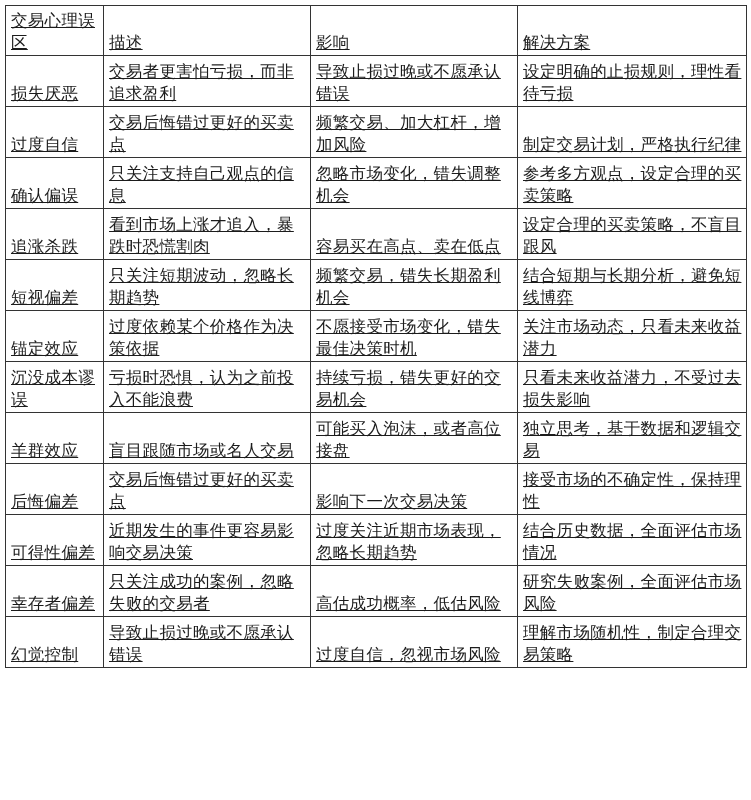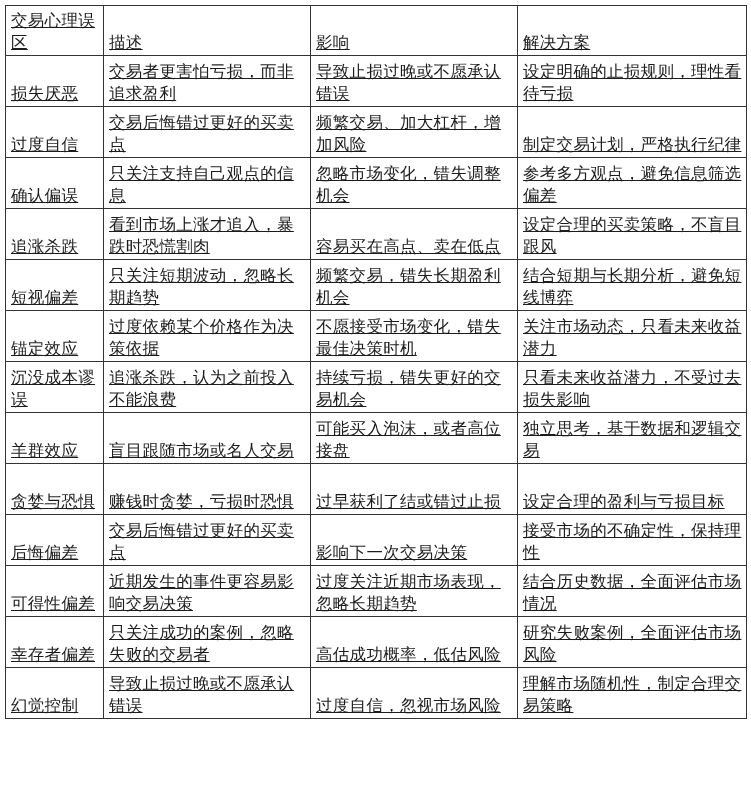--- a/index.html
+++ b/index.html
@@ -43,21 +43,21 @@
         <tr>
           <td>过度自信</td>
           <td>交易后悔错过更好的买卖点</td>
           <td>频繁交易、加大杠杆，增加风险</td>
           <td>制定交易计划，严格执行纪律</td>
         </tr>
         <tr>
           <td>确认偏误</td>
           <td>只关注支持自己观点的信息</td>
           <td>忽略市场变化，错失调整机会</td>
-          <td>参考多方观点，避免信息筛选偏差</td>
+          <td>参考多方观点，设定合理的买卖策略</td>
         </tr>
         <tr>
           <td>追涨杀跌</td>
           <td>看到市场上涨才追入，暴跌时恐慌割肉</td>
           <td>容易买在高点、卖在低点</td>
           <td>设定合理的买卖策略，不盲目跟风</td>
         </tr>
         <tr>
           <td>短视偏差</td>
           <td>只关注短期波动，忽略长期趋势</td>
@@ -65,35 +65,29 @@
           <td>结合短期与长期分析，避免短线博弈</td>
         </tr>
         <tr>
           <td>锚定效应</td>
           <td>过度依赖某个价格作为决策依据</td>
           <td>不愿接受市场变化，错失最佳决策时机</td>
           <td>关注市场动态，只看未来收益潜力</td>
         </tr>
         <tr>
           <td>沉没成本谬误</td>
-          <td>追涨杀跌，认为之前投入不能浪费</td>
+          <td>亏损时恐惧，认为之前投入不能浪费</td>
           <td>持续亏损，错失更好的交易机会</td>
           <td>只看未来收益潜力，不受过去损失影响</td>
         </tr>
         <tr>
           <td>羊群效应</td>
           <td>盲目跟随市场或名人交易</td>
           <td>可能买入泡沫，或者高位接盘</td>
           <td>独立思考，基于数据和逻辑交易</td>
-        </tr>
-        <tr>
-          <td>贪婪与恐惧</td>
-          <td>赚钱时贪婪，亏损时恐惧</td>
-          <td>过早获利了结或错过止损</td>
-          <td>设定合理的盈利与亏损目标</td>
         </tr>
         <tr>
           <td>后悔偏差</td>
           <td>交易后悔错过更好的买卖点</td>
           <td>影响下一次交易决策</td>
           <td>接受市场的不确定性，保持理性</td>
         </tr>
         <tr>
           <td>可得性偏差</td>
           <td>近期发生的事件更容易影响交易决策</td>

